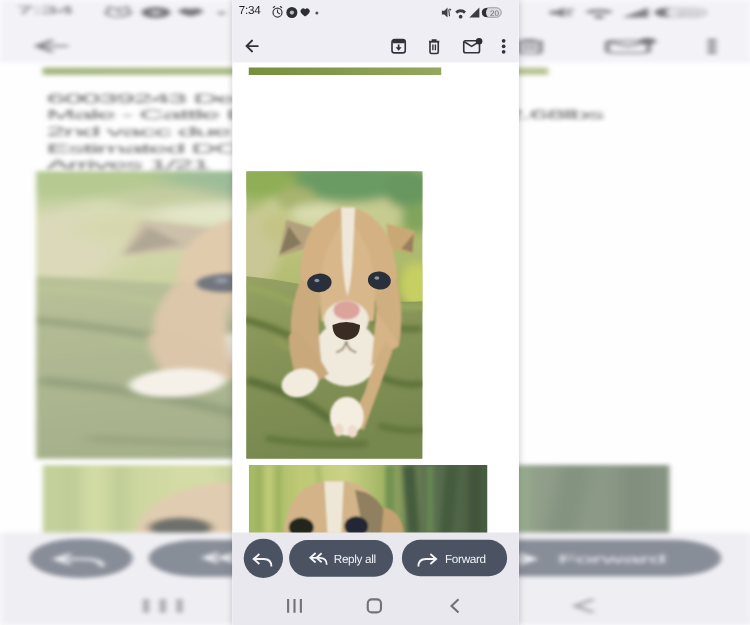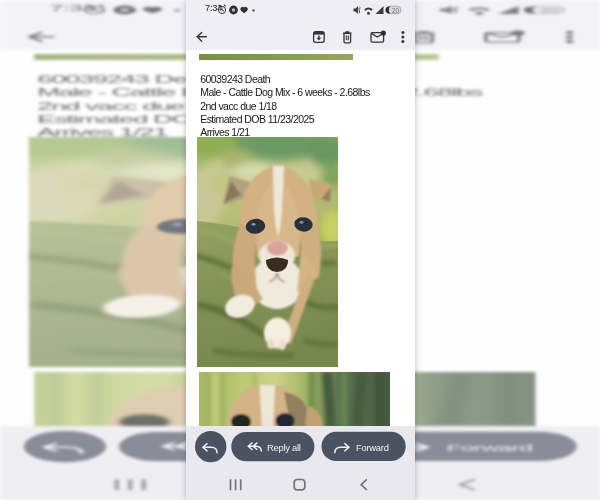--- a/index.html
+++ b/index.html
@@ -1,21 +1,21 @@
 <!DOCTYPE html>
 <html><head><meta charset="utf-8"><style>
  html,body{margin:0;padding:0;background:#fff;}
  #cv{position:relative;width:600px;height:500px;overflow:hidden;background:#fdfdfe;font-family:"Liberation Sans",sans-serif;}
  .lay{position:absolute;top:0;left:0;width:228.5px;height:500px;}
  #bgblur{position:absolute;inset:0;filter:blur(1.8px);opacity:0.65;}
  #bg{transform-origin:0 0;transform:scaleX(2.626);filter:blur(0.45px);}
  #fg{left:186px;box-shadow:0 0 6px rgba(70,70,95,0.38);background:#fff;}
  .ph{position:absolute;inset:0;background:#fff;}
  .hdr{position:absolute;left:0;top:0;width:228.5px;height:49.5px;background:#efeef4;}
- .time{position:absolute;left:19px;top:3.2px;font-size:9.3px;color:#1c1c1e;letter-spacing:-0.2px;}
+ .time{position:absolute;left:5px;top:3.2px;font-size:9.3px;color:#1c1c1e;letter-spacing:-0.2px;}
  .sbl{position:absolute;left:31px;top:3.5px;}
  .sbr{position:absolute;left:166px;top:3.5px;}
  .tbar{position:absolute;left:0;top:29px;}
  .strip{position:absolute;left:12.8px;top:53.9px;width:154.6px;height:6.1px;
    background:linear-gradient(90deg,#75903f,#81984a 40%,#8ba052 70%,#97a75e);}
  .mailtxt{position:absolute;left:14.2px;top:73.0px;font-size:10.5px;line-height:13.25px;color:#17171a;letter-spacing:-0.55px;white-space:nowrap;}
  .ph1{position:absolute;left:11.4px;top:137.4px;}
  .ph2{position:absolute;left:12.5px;top:371.5px;}
  .bbar{position:absolute;left:0;top:426.3px;width:228.5px;height:73.7px;background:#e9e8ee;}
  .bui{position:absolute;left:0;top:426px;}
@@ -260,21 +260,20 @@
     <path d="M185.4 4.4 l5.9 3.7 l5.9-3.7" fill="none" stroke="#32323a" stroke-width="1.3"></path>
     <circle cx="197.3" cy="4" r="2.6" fill="#2b2b33"></circle>
   </g>
   <g fill="#32323a">
     <circle cx="216.9" cy="3.6" r="1.5"></circle>
     <circle cx="216.9" cy="8" r="1.5"></circle>
     <circle cx="216.9" cy="12.4" r="1.5"></circle>
   </g>
  </svg>
  <div class="strip"></div>
- <div class="mailtxt">60039243 Death<br>Male - Cattle Dog Mix - 6 weeks - 2.68lbs<br>2nd vacc due 1/18<br>Estimated DOB 11/23/2025<br>Arrives 1/21</div>
  <svg class="ph1" width="141" height="230" viewBox="0 0 141 230">
   <defs>
     <linearGradient id="fab" x1="0" y1="0" x2="0.2" y2="1">
       <stop offset="0" stop-color="#9ab468"></stop>
       <stop offset="0.28" stop-color="#bcc47a"></stop>
       <stop offset="0.46" stop-color="#b0ba70"></stop>
       <stop offset="0.62" stop-color="#8da054"></stop>
       <stop offset="1" stop-color="#7c9050"></stop>
     </linearGradient>
     <linearGradient id="blk" x1="0" y1="0" x2="0.25" y2="1">

